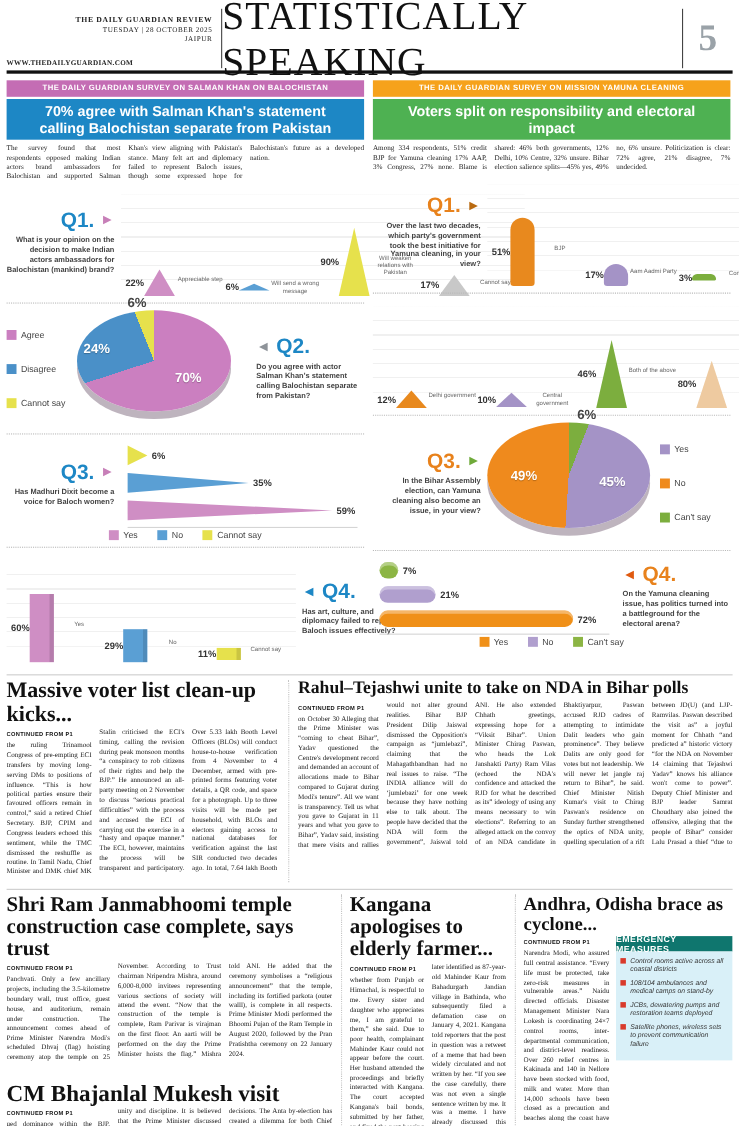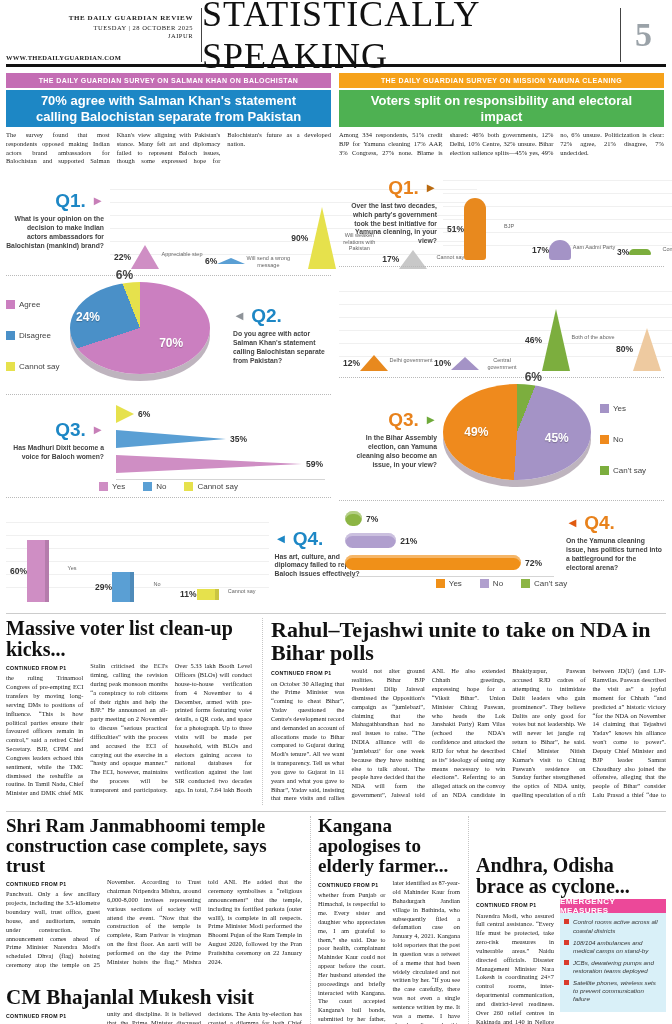--- a/index.html
+++ b/index.html
@@ -64,34 +64,34 @@
   .rule-thin { border-top:1px solid #ccc; margin:6px 0 4px 0; }
   .art-head { font-weight:bold; color:#111; line-height:1.05; }
   .cont { font-family:"Liberation Sans",sans-serif; font-weight:bold; font-size:5.2px; letter-spacing:.3px;
           color:#111; margin:3px 0 2px 0; }
   .body-cols { font-size:6.4px; line-height:1.38; text-align:justify; color:#1a1a1a; }
   .row-top { display:flex; gap:10px; margin-top:2px; }
   .art-voter { width:246px; flex:none; }
   .art-voter .art-head { font-size:20px; }
   .art-voter .body-cols { column-count:3; column-gap:7px; margin-top:2px; height:140px; overflow:hidden; }
   .art-rahul { flex:1; border-left:1px dotted #c5c5c5; padding-left:8px; }
-  .art-rahul .art-head { font-size:22px; }
+  .art-rahul .art-head { font-size:16px; }
   .art-rahul .body-cols { column-count:5; column-gap:7px; margin-top:3px; height:138px; overflow:hidden; }
   .row-bottom { display:flex; gap:8px; margin-top:2px; height:300px; overflow:hidden; }
   .col-a { width:296px; flex:none; }
   .art-ram .art-head { font-size:19px; }
   .art-ram .body-cols { column-count:3; column-gap:7px; margin-top:2px; height:104px; overflow:hidden; }
   .art-bhaj { margin-top:4px; }
   .art-bhaj .art-head { font-size:21px; }
   .art-bhaj .body-cols { column-count:3; column-gap:7px; margin-top:2px; height:126px; overflow:hidden; }
   .col-b { width:150px; flex:none; border-left:1px dotted #c5c5c5; padding-left:7px; }
   .art-kang .art-head { font-size:19px; }
   .art-kang .body-cols { column-count:2; column-gap:7px; margin-top:3px; height:238px; overflow:hidden; }
   .col-c { flex:1; border-left:1px dotted #c5c5c5; padding-left:7px; }
-  .art-andhra .art-head { font-size:20px;margin-top:39px; }
+  .art-andhra .art-head { font-size:17px; }
   .andhra-mid { display:flex; gap:6px; margin-top:2px; }
   .andhra-left { width:78px; flex:none; font-size:6.4px; line-height:1.38; text-align:justify; height:168px; overflow:hidden; }
   .em-box { flex:1; }
   .em-head { height:14px; display:flex; align-items:center; justify-content:center; color:#fff;
              font-family:"Liberation Sans",sans-serif; font-weight:bold; font-size:8px; letter-spacing:.4px; }
   .em-body { padding:5px 4px; }
   .em-item { display:flex; gap:4px; font-family:"Liberation Sans",sans-serif; font-style:italic;
              font-size:6.2px; line-height:1.3; color:#333; margin-bottom:4px; }
   .em-bullet { width:5px; height:5px; flex:none; margin-top:1px; }
 </style>
@@ -434,21 +434,21 @@
 
     <div class="col-c">
       <article class="art-andhra">
         <h2 class="art-head">Andhra, Odisha brace as cyclone...</h2>
         <div class="andhra-mid">
           <div class="andhra-left">
             <div class="cont">CONTINUED FROM P1</div>
             <p>Narendra Modi, who assured full central assistance. “Every life must be protected, take zero-risk measures in vulnerable areas.” Naidu directed officials. Disaster Management Minister Nara Lokesh is coordinating 24×7 control rooms, inter-departmental communication, and district-level readiness. Over 260 relief centres in Kakinada and 140 in Nellore have been stocked with food, milk and water. More than 14,000 schools have been closed as a precaution and beaches along the coast have been sealed. Eleven NDRF and twelve SDRF teams are deployed with fire services, swimmers, and medical units on standby. The RTGS War Room is operating round-the-clock, tracking rainfall, wind speeds, reservoir levels, and inundation zones through satellite phones and wireless systems to prevent communication</p>
           </div>
           <div class="em-box">
-            <div class="em-head" style="background: #ec4899;">EMERGENCY MEASURES</div>
+            <div class="em-head" style="background: #0f766e;">EMERGENCY MEASURES</div>
             <div class="em-body" id="em-list" style="background: rgb(217, 240, 248);">
                 <div class="em-item">
                   <span class="em-bullet" style="background: rgb(217, 58, 43);"></span>
                   <span>Control rooms active across all coastal districts</span>
                 </div>
                 <div class="em-item">
                   <span class="em-bullet" style="background: rgb(217, 58, 43);"></span>
                   <span>108/104 ambulances and medical camps on stand-by</span>
                 </div>
                 <div class="em-item">

